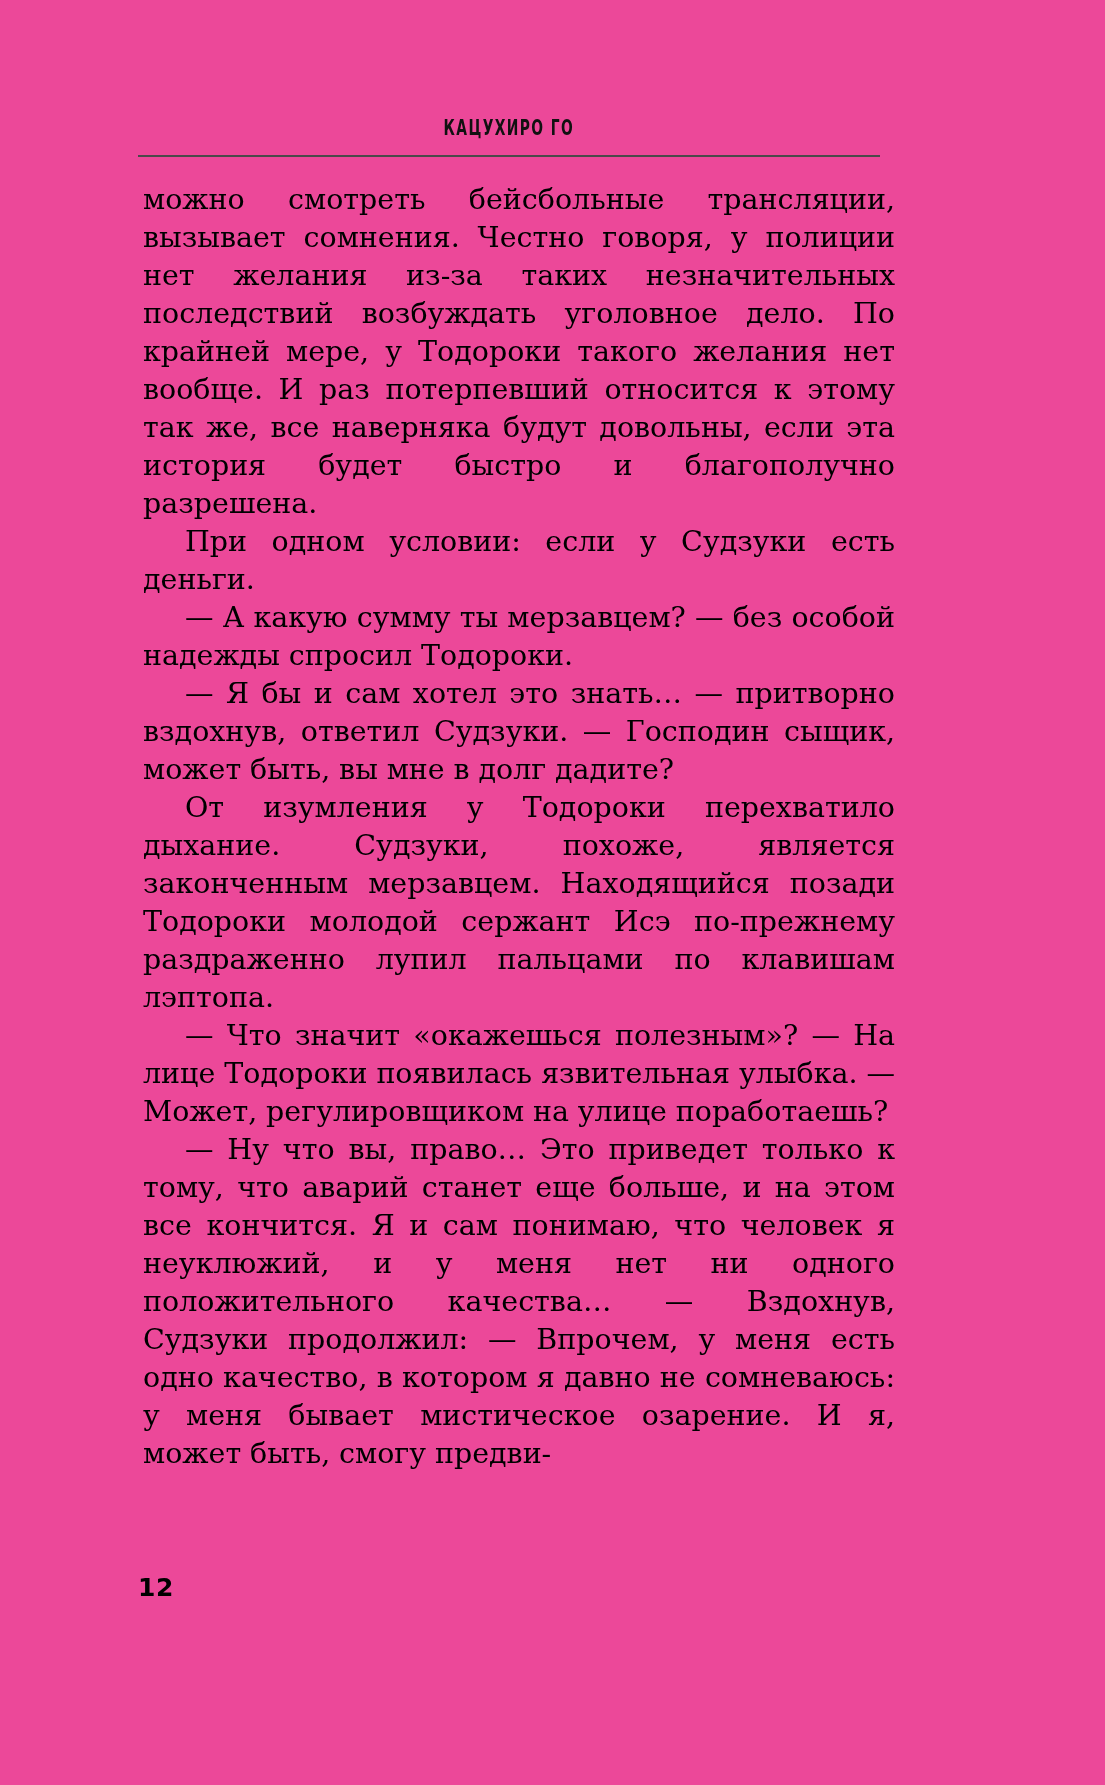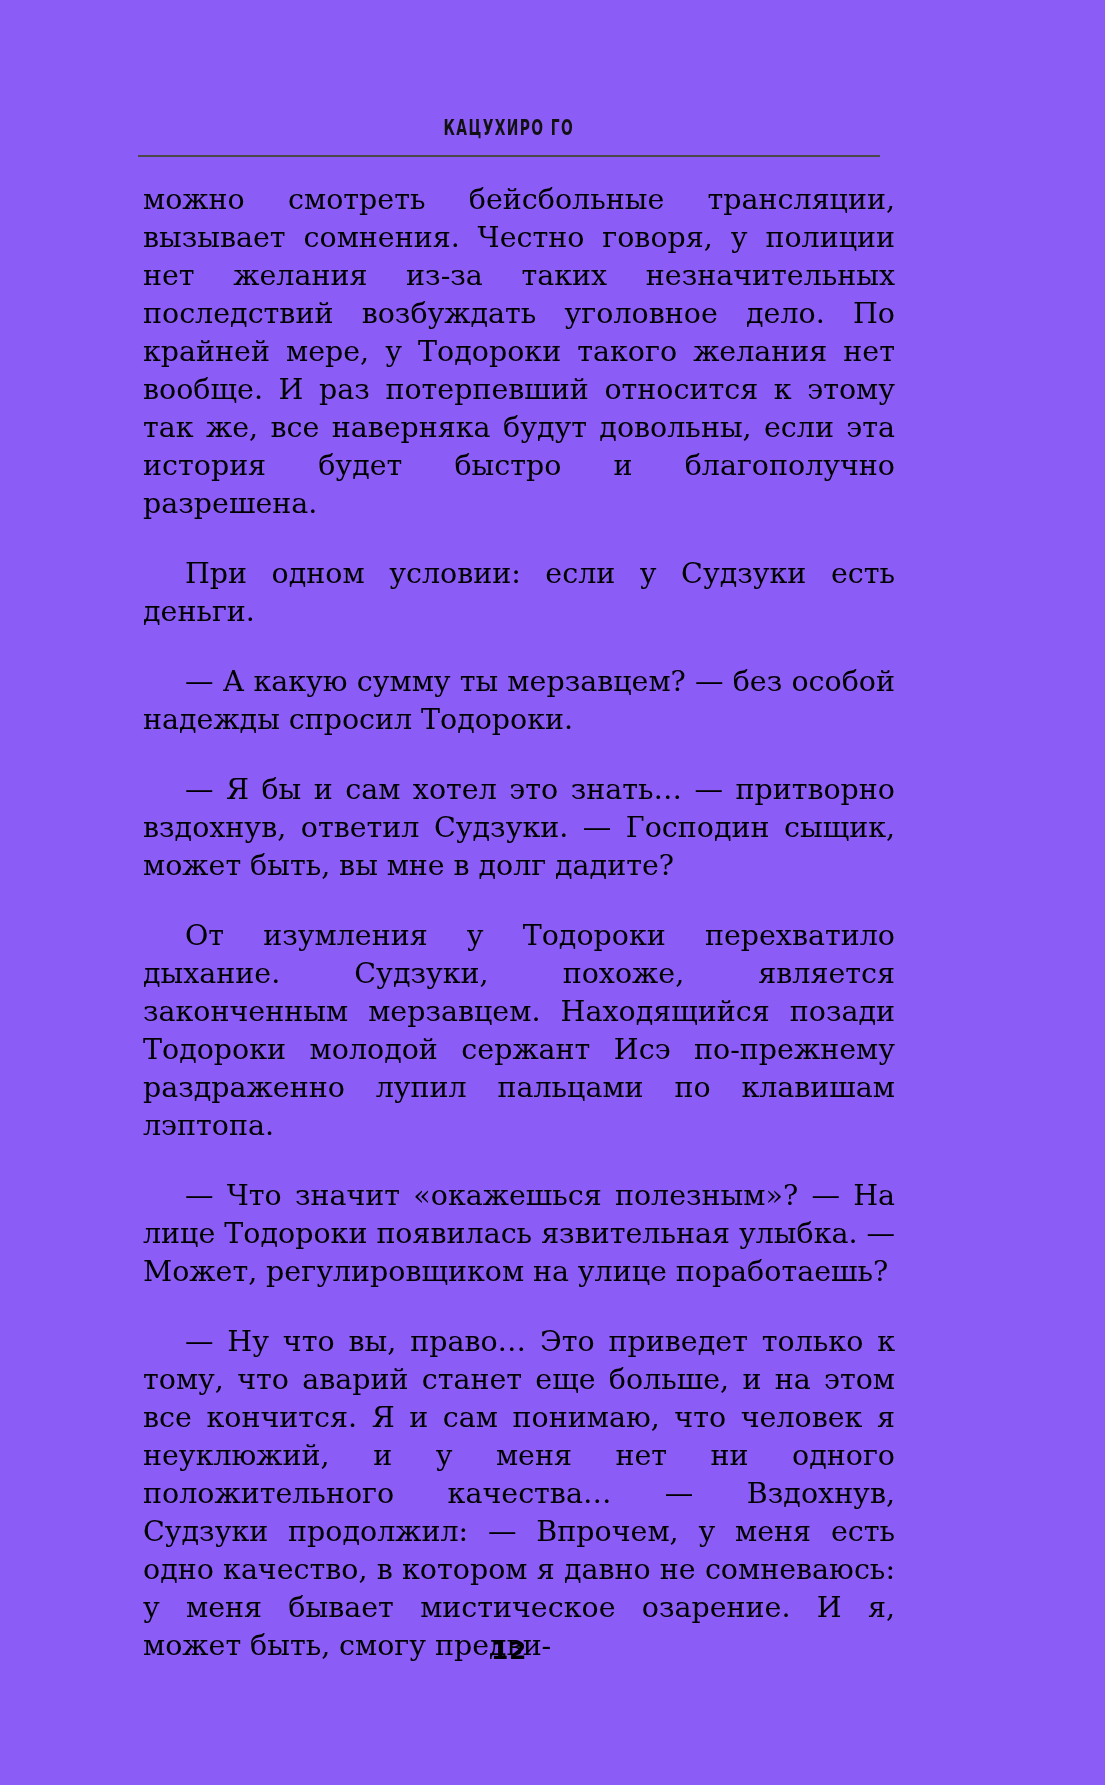--- a/index.html
+++ b/index.html
@@ -15,21 +15,21 @@
     color: #000000;
     overflow: hidden;
   }
 
   .page {
     position: absolute;
     left: 0;
     top: 0;
     width: 1105px;
     height: 1785px;
-    background: #8b5cf6;
+    background: #ec4899;
   }
 
   
   .running-head {
     position: absolute;
     left: 138px;
     top: 118px;
     width: 742px;
     text-align: center;
   }
@@ -67,30 +67,29 @@
     text-align-last: left;
     font-size: 28.5px;
     line-height: 38px;
     color: #000000;
     hyphens: manual;
     -webkit-hyphens: manual;
     word-spacing: -0.2px;
   }
   .para.indent {
     text-indent: 42px;
-    margin-top: 32px;
   }
 
   
   .folio {
     position: absolute;
     left: 138px;
-    top: 1636px;
+    top: 1573px;
     width: 742px;
-    text-align: center;
+    text-align: left;
   }
   .folio-number {
     font-family: "DejaVu Sans", "Liberation Sans", sans-serif;
     font-weight: 700;
     font-size: 25px;
     color: #000000;
     letter-spacing: 0.5px;
   }
 </style>
 </head>

